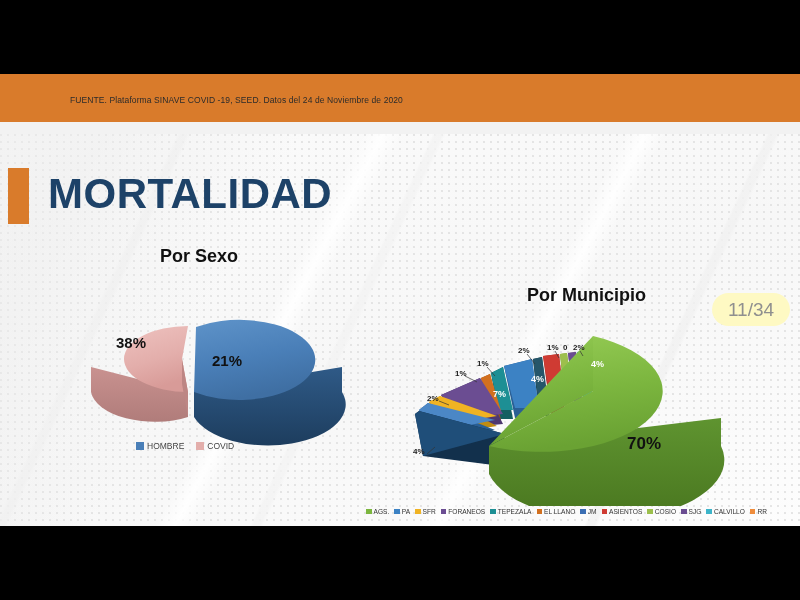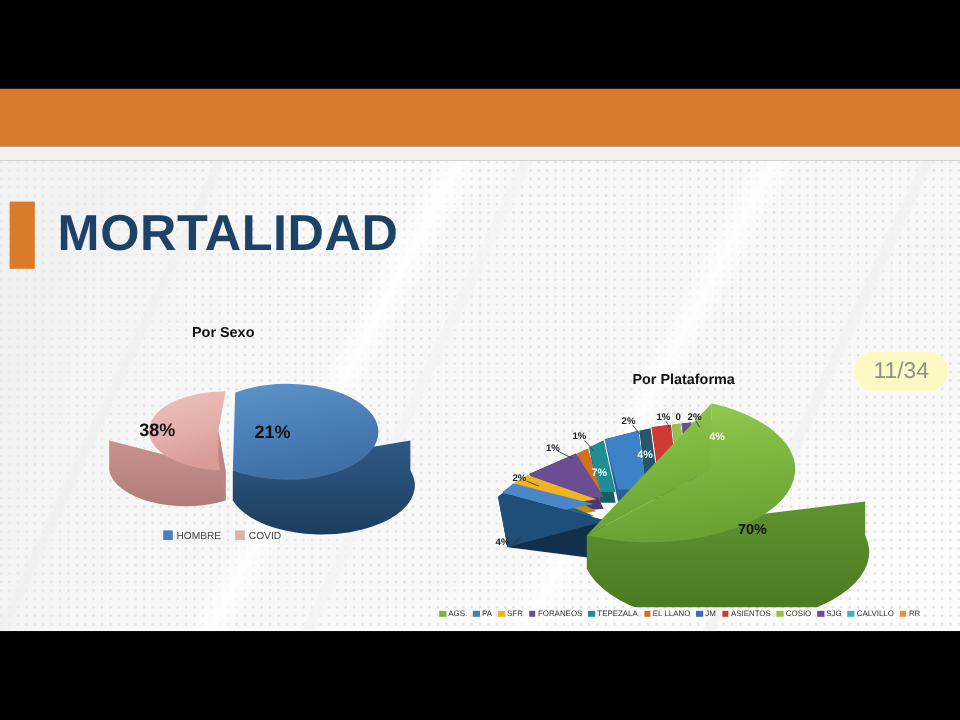--- a/index.html
+++ b/index.html
@@ -69,21 +69,21 @@
 
   
   .page-pill {
     position:absolute; left:712px; top:159px; width:78px; height:33px;
     background:#fef9c3; border-radius:17px;
     display:flex; align-items:center; justify-content:center;
     font-size:19px; color:#8f8f8f; font-weight:500;
   }
 
   
-  .chart-title { position:absolute; font-size:12px; font-weight:bold; color:#111;margin-top:24px; }
+  .chart-title { position:absolute; font-size:18px; font-weight:bold; color:#111; }
   #t-sexo { left:160px; top:112px; }
   #t-muni { left:527px; top:151px; }
 
   
   .sexo-wrap { position:absolute; left:70px; top:140px; width:280px; height:185px; }
 
   
   .legend { position:absolute; display:flex; align-items:center;justify-content:center; }
   .legend .item { display:flex; align-items:center; margin-right:9px; white-space:nowrap; }
   .legend .swatch { width:7px; height:7px; margin-right:3px; display:inline-block; }
@@ -103,20 +103,21 @@
   .bottom-black { position:absolute; left:0; top:526px; width:800px; height:74px; background:#000; }
 </style>
 </head>
 <body>
 
 <div id="stage">
 
   <div class="top-black"></div>
 
   <div class="source-band"></div>
+  <div class="source-text">FUENTE. Plataforma SINAVE COVID -19, SEED. Datos del 24 de Noviembre de 2020</div>
 
   <div class="gutter"></div>
 
   <div class="slide">
     <div class="slide-bg"></div>
     <div class="slide-bg2"></div>
 
     <div class="accent-bar"></div>
     <div class="page-title">MORTALIDAD</div>
 
@@ -153,37 +154,37 @@
           <path d="M 118 52 A 64 33 0 1 0 118 118 L 112 85 Z" fill="url(#pinkTop)"></path>
           <path d="M 112 85 L 118 118 L 118 143 L 112 110 Z" fill="#bd8684"></path>
         </g>
 
         <g>
           <path d="M 124 118 L 124 143 A 76 40 0 0 0 272 118 L 272 93 Z" fill="url(#blueSide)"></path>
           <path d="M 126 53 A 76 40 0 1 1 124 118 Z" fill="url(#blueTop)"></path>
         </g>
       </svg>
       <div id="sexo-labels">
-          <div class="pct" style="left: 46px; top: 76px; color: rgb(17, 17, 17); font-size: 15px;">38%</div>
+          <div class="pct" style="left: 46px; top: 60px; color: rgb(17, 17, 17); font-size: 15px;">38%</div>
           <div class="pct" style="left: 142px; top: 78px; color: rgb(17, 17, 17); font-size: 15px;">21%</div>
         </div>
     </div>
 
     <div class="legend" id="legend-sexo">
         <div class="item">
           <span class="swatch" style="background: rgb(74, 127, 184);"></span>
           <span>HOMBRE</span>
         </div>
         <div class="item">
           <span class="swatch" style="background: rgb(227, 174, 171);"></span>
           <span>COVID</span>
         </div>
       </div>
 
-    <div class="chart-title" id="t-muni">Por Plataforma</div>
+    <div class="chart-title" id="t-muni">Por Municipio</div>
 
     <div class="muni-wrap">
       <svg width="330" height="200" viewBox="0 0 330 200">
         <defs>
           <linearGradient id="grnTop" x1="0" y1="0" x2="0.2" y2="1">
             <stop offset="0%" stop-color="#96cc55"></stop>
               <stop offset="55%" stop-color="#7cb63f"></stop>
               <stop offset="100%" stop-color="#6aa233"></stop>
           </linearGradient>
           <linearGradient id="grnSide" x1="0" y1="0" x2="0" y2="1">
@@ -268,21 +269,21 @@
           <div class="pct" style="left: 22px; top: 88px; color: rgb(34, 34, 34); font-size: 8px;">2%</div>
           <div class="pct" style="left: 50px; top: 63px; color: rgb(34, 34, 34); font-size: 8px;">1%</div>
           <div class="pct" style="left: 72px; top: 53px; color: rgb(34, 34, 34); font-size: 8px;">1%</div>
           <div class="pct" style="left: 88px; top: 83px; color: rgb(255, 255, 255); font-size: 9px;">7%</div>
           <div class="pct" style="left: 126px; top: 68px; color: rgb(255, 255, 255); font-size: 9px;">4%</div>
           <div class="pct" style="left: 113px; top: 40px; color: rgb(34, 34, 34); font-size: 8px;">2%</div>
           <div class="pct" style="left: 142px; top: 37px; color: rgb(34, 34, 34); font-size: 8px;">1%</div>
           <div class="pct" style="left: 158px; top: 37px; color: rgb(34, 34, 34); font-size: 8px;">0</div>
           <div class="pct" style="left: 168px; top: 37px; color: rgb(34, 34, 34); font-size: 8px;">2%</div>
           <div class="pct" style="left: 186px; top: 53px; color: rgb(255, 255, 255); font-size: 9px;">4%</div>
-          <div class="pct" style="left: 210px; top: 128px; color: rgb(17, 17, 17); font-size: 12px;">70%</div>
+          <div class="pct" style="left: 222px; top: 128px; color: rgb(17, 17, 17); font-size: 17px;">70%</div>
         </div>
       
       <svg width="330" height="200" viewBox="0 0 330 200" style="position:absolute;left:0;top:0;pointer-events:none">
         <g stroke="#333" stroke-width="0.7" fill="none">
           <path d="M 22 148 L 30 141"></path>
           <path d="M 34 95 L 44 99"></path>
           <path d="M 60 70 L 72 76"></path>
           <path d="M 82 61 L 90 70"></path>
           <path d="M 122 48 L 130 58"></path>
           <path d="M 150 45 L 154 52"></path>

